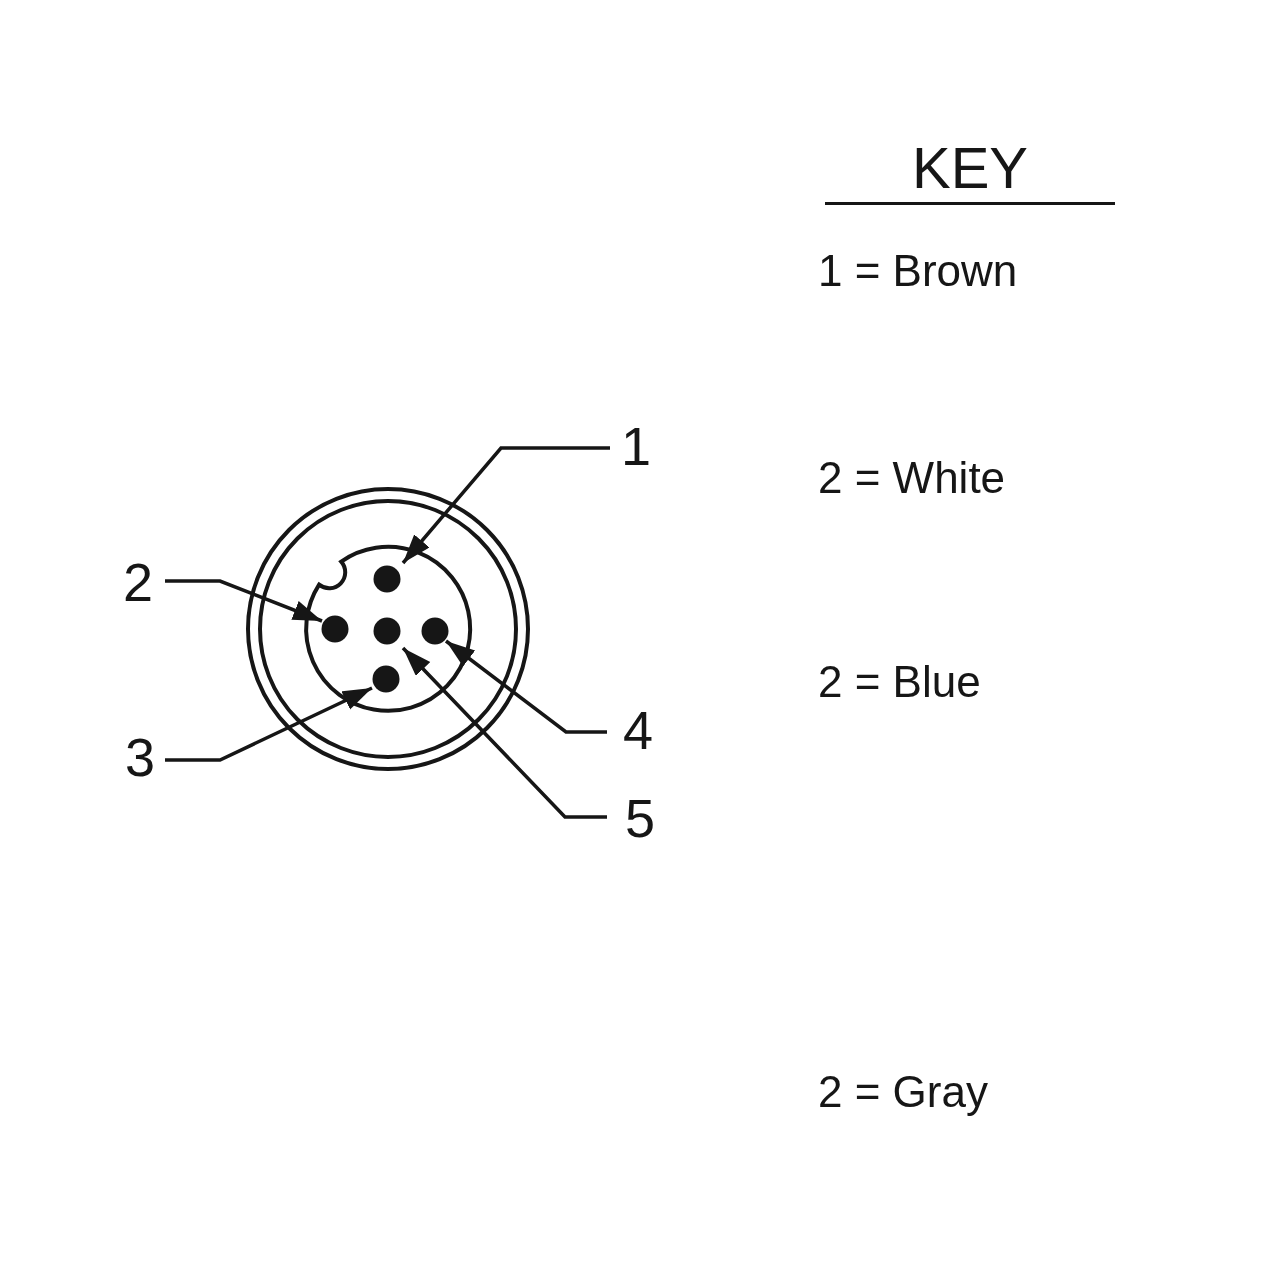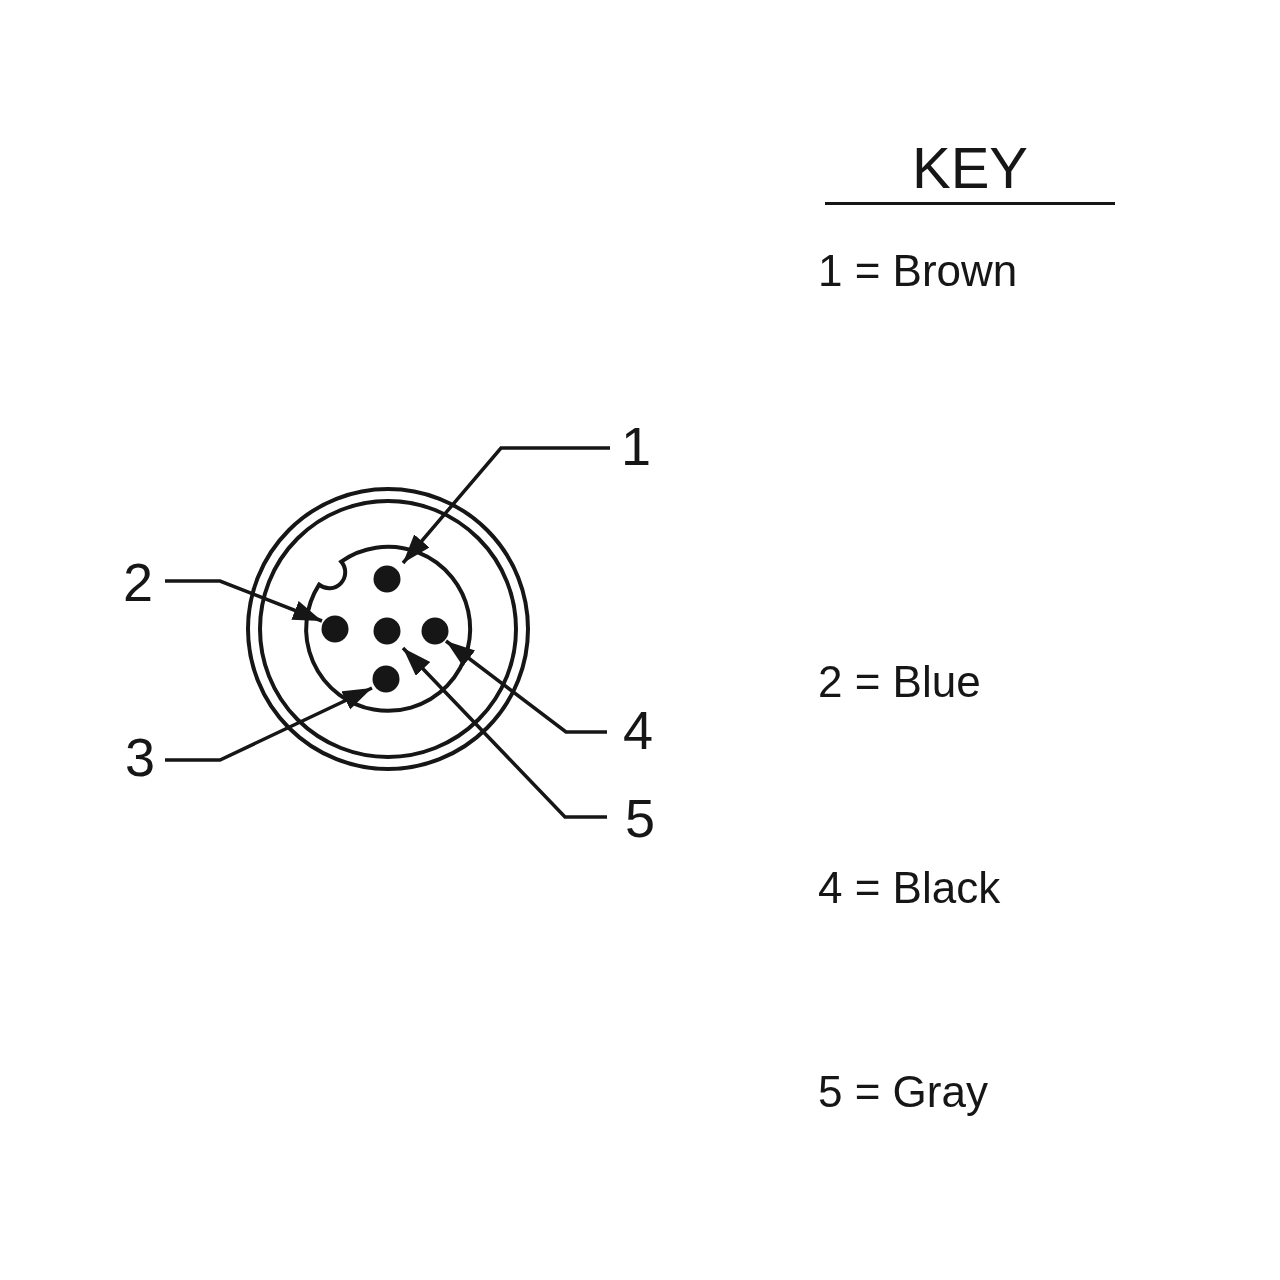--- a/index.html
+++ b/index.html
@@ -78,17 +78,17 @@
   <div class="abs pin-label" style="left:636px; top:446px;">1</div>
   <div class="abs pin-label" style="left:138px; top:582px;">2</div>
   <div class="abs pin-label" style="left:140px; top:757px;">3</div>
   <div class="abs pin-label" style="left:638px; top:730px;">4</div>
   <div class="abs pin-label" style="left:640px; top:818px;">5</div>
 
   <div class="abs key-title" style="left:970px; top:168px;text-align:center;">KEY</div>
   <div class="abs key-underline" style="left:825px; top:202px; width:290px;"></div>
 
   <div class="abs key-entry" style="left:818px; top:271px;">1 = Brown</div>
+  <div class="abs key-entry" style="left:818px; top:478px;">2 = White</div>
   <div class="abs key-entry" style="left:818px; top:682px;">2 = Blue</div>
-  <div class="abs key-entry" style="left:818px; top:888px;">4 = Black</div>
-  <div class="abs key-entry" style="left:818px; top:1092px;">5 = Gray</div>
+  <div class="abs key-entry" style="left:818px; top:1092px;">2 = Gray</div>
 
 </div>
 
 </body></html>

